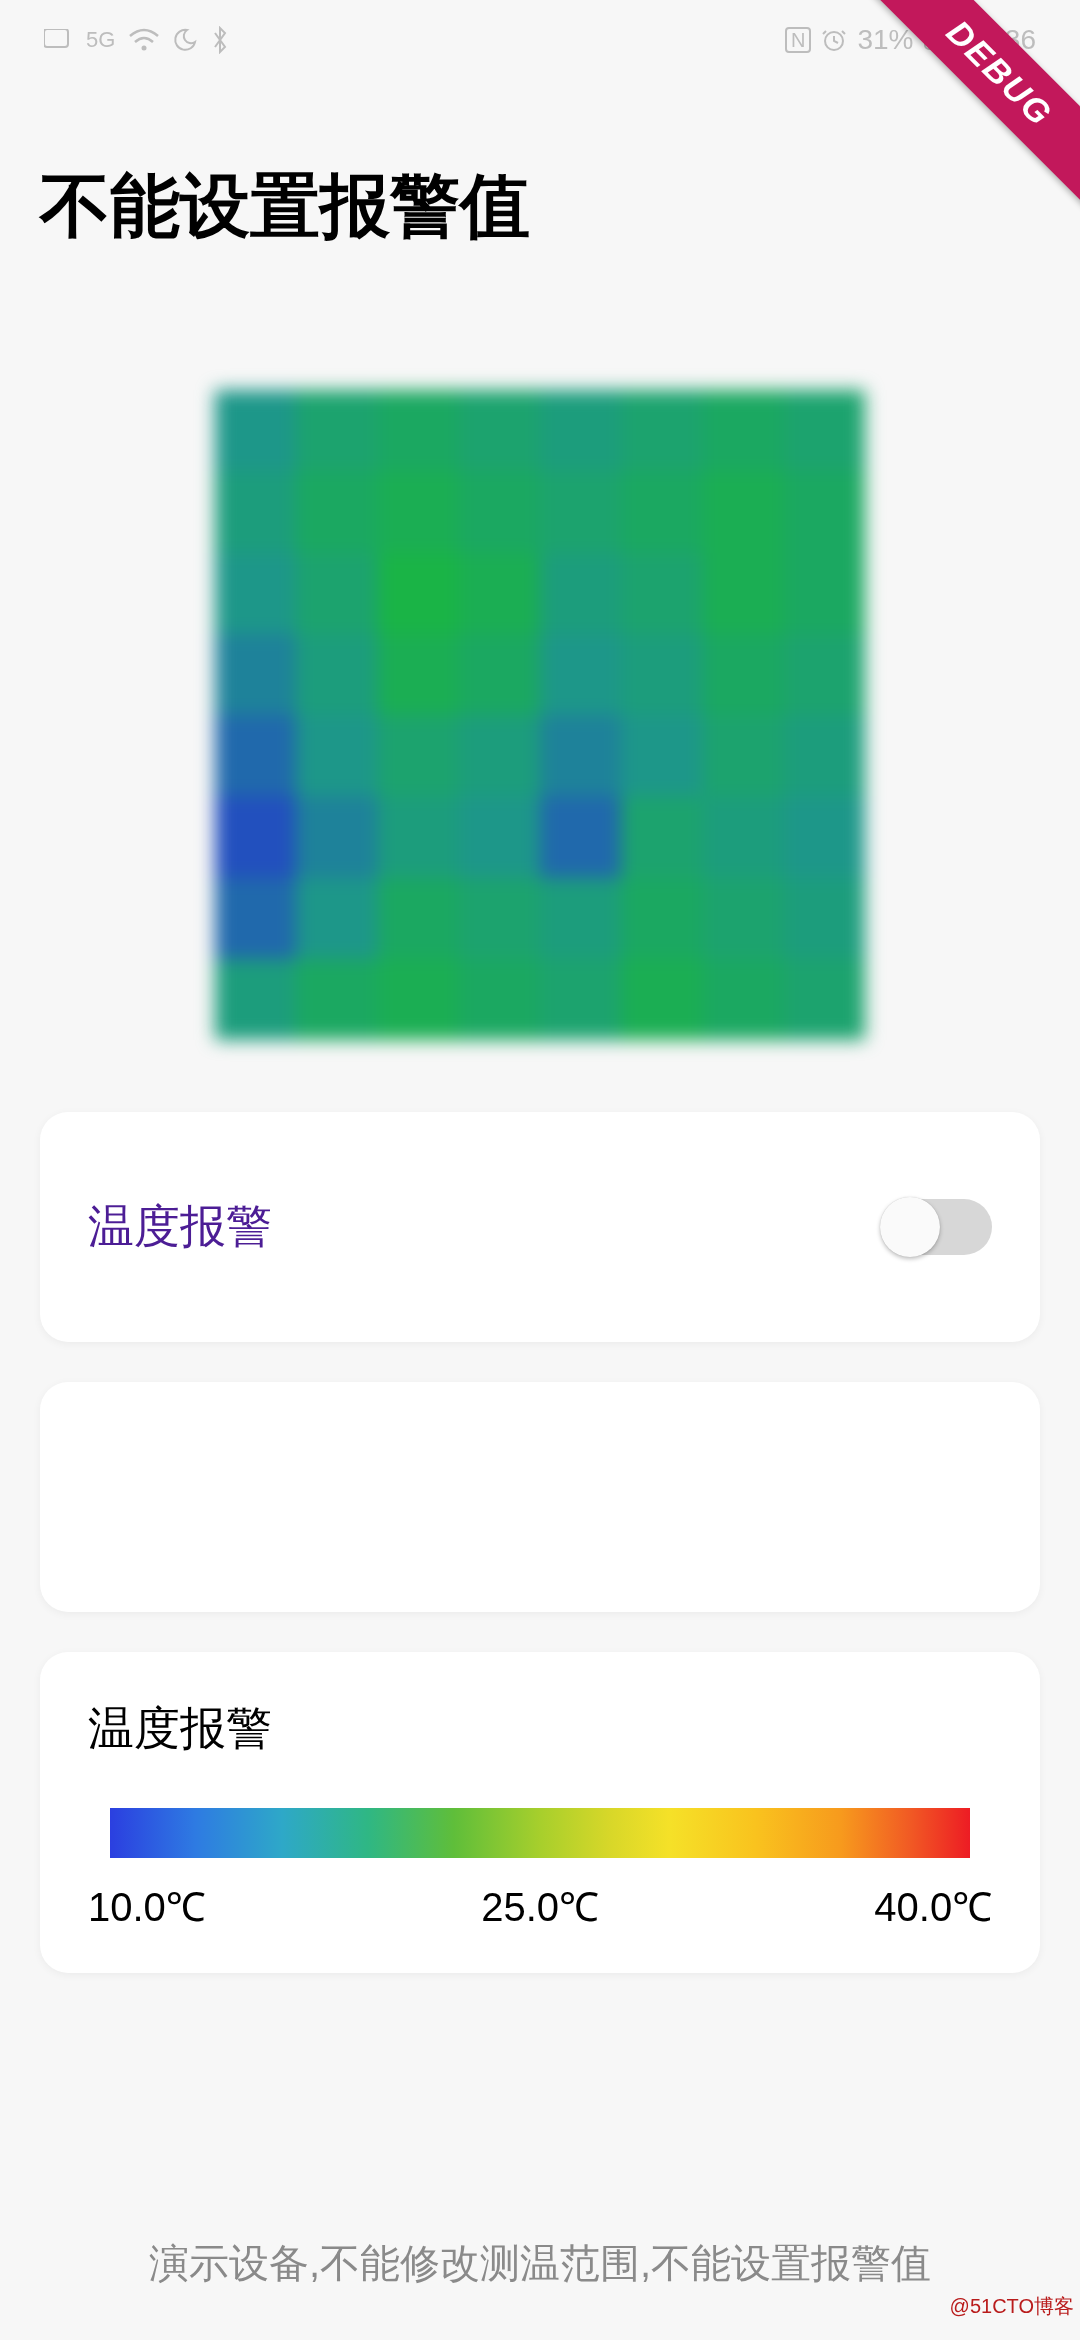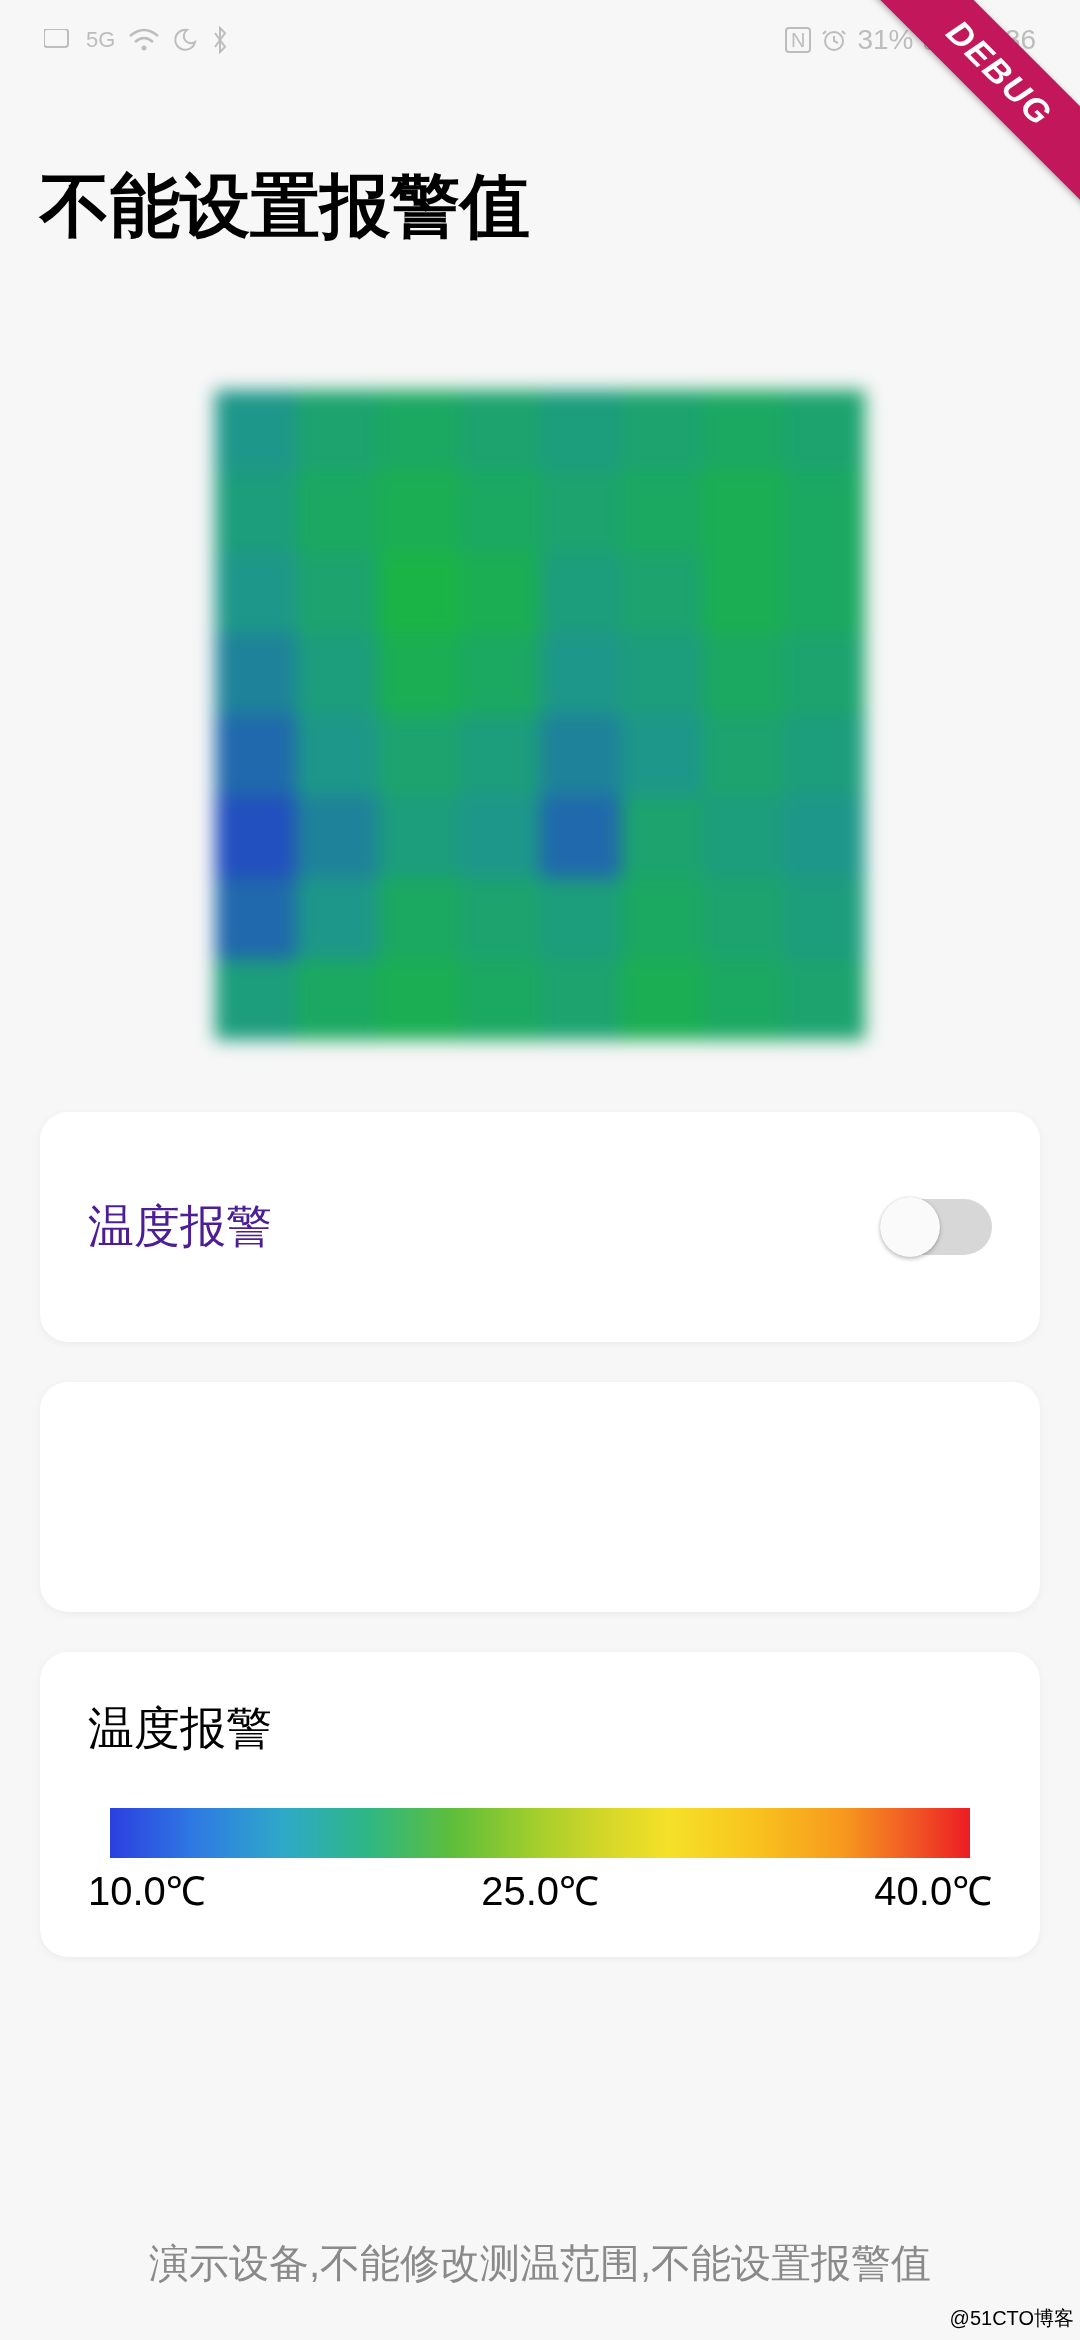--- a/index.html
+++ b/index.html
@@ -109,34 +109,34 @@
         #a7cf2c 50%,
         #d7d729 58%,
         #f5e128 65%,
         #f9c31e 75%,
         #f79a1d 85%,
         #f15a24 93%,
         #ed1c24 100%);
     }
     .range-labels {
       display: flex; justify-content: space-between;
-      margin-top: 4px;
+      margin-top: 20px;
       font-size: 40px;
     }
 
     
     .footer-note {
       position: absolute; left: 0; right: 0; top: 2236px;
       text-align: center; font-size: 40px; color: #8a8a8a;
     }
 
     
     .wm {
-      position: absolute; right: 6px; bottom: 8px;
-      font-size: 20px; color: #000000;
+      position: absolute; right: 6px; bottom: 20px;
+      font-size: 20px; color: #b91c1c;
     }
 
     svg { display: block; }
   </style>
 </head>
 <body>
 
 <div class="status-bar">
   <div class="status-left">
     <span>

